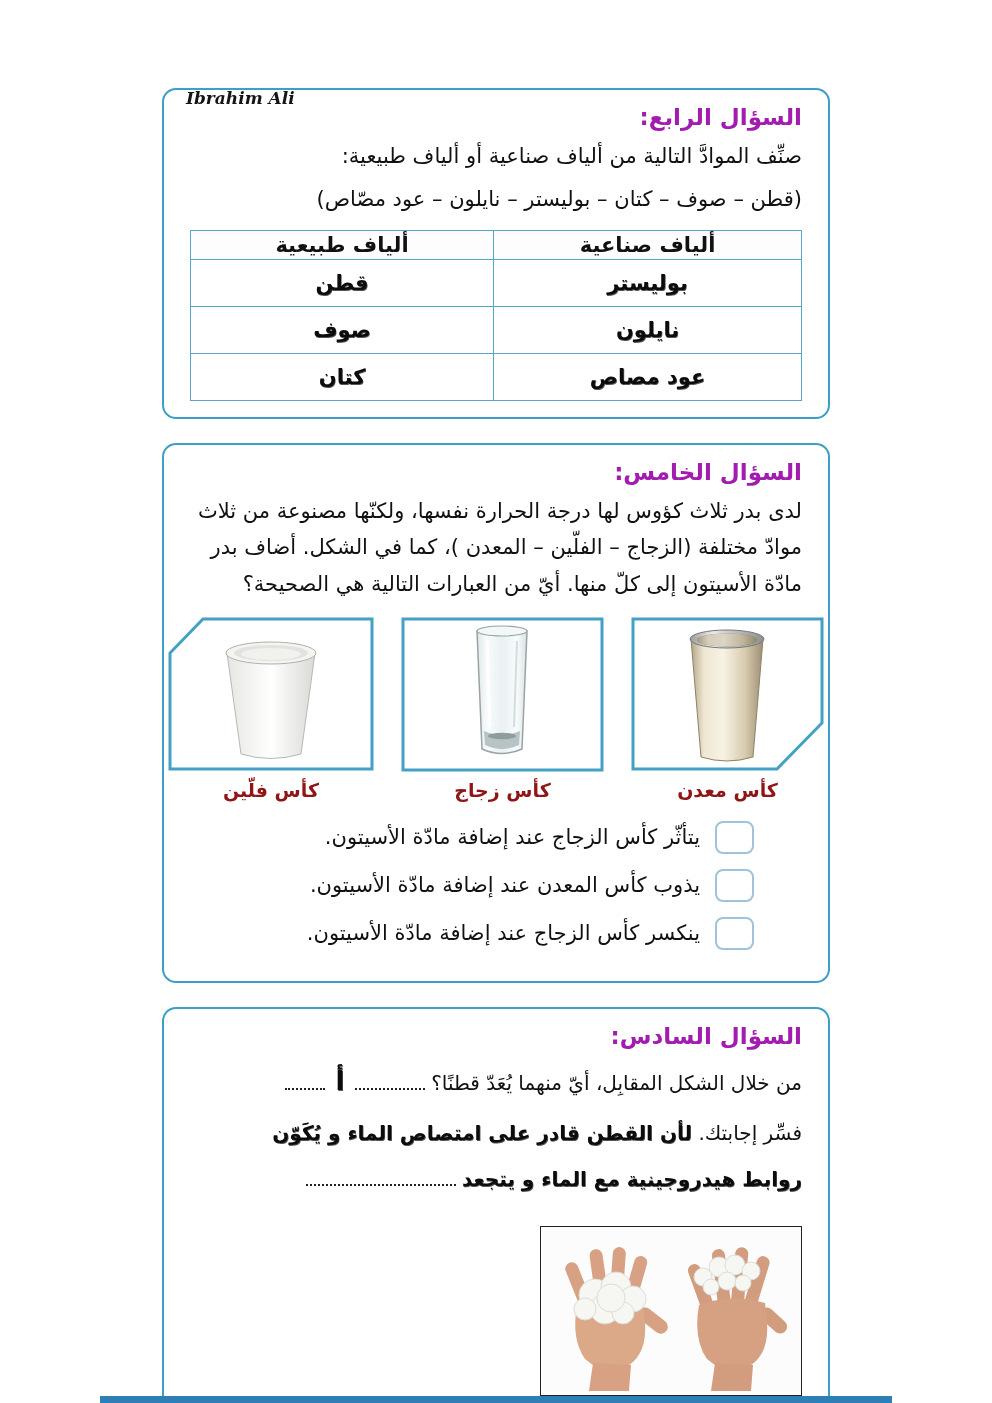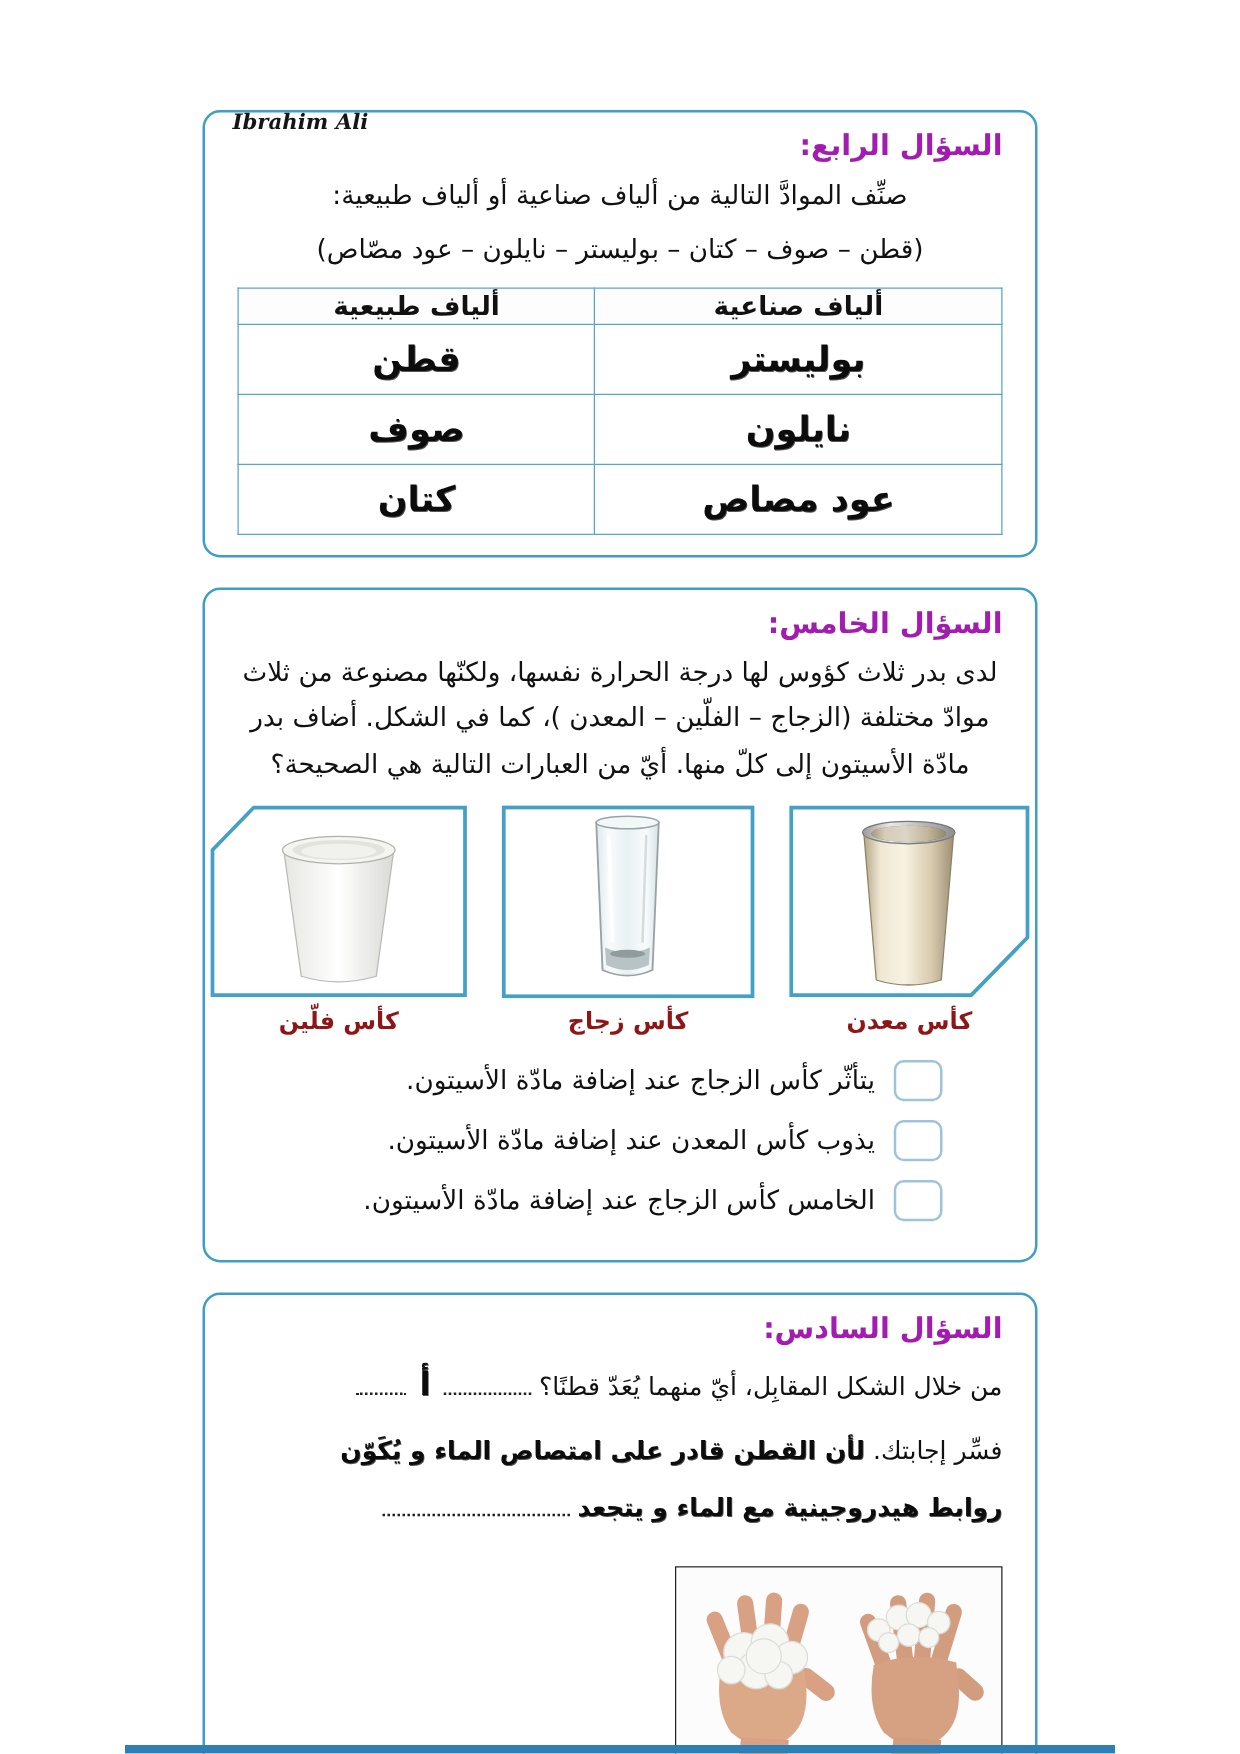--- a/index.html
+++ b/index.html
@@ -37,35 +37,35 @@
     color: #a21caf;
     font-size: 23px;
     font-weight: bold;
     margin: 6px 0 8px 0;
     text-align: right;
   }
   .body-text {
     font-size: 21px;
     line-height: 1.75;
     margin: 6px 0;
-    text-align: center;
+    text-align: right;
   }
   
   .fiber-table {
     width: 100%;
     border-collapse: collapse;
     margin-top: 12px;
   }
   .fiber-table th, .fiber-table td {
     border: 1.6px solid #56a6ca;
     text-align: center;
     vertical-align: middle;
   }
   .fiber-table th { font-size: 21px; font-weight: bold; padding: 2px 6px; background: #fdfdfd; }
-  .fiber-table td { font-size: 28px; padding: 11px 6px; }
+  .fiber-table td { font-size: 21px; padding: 11px 6px; }
   .handwritten {
     font-weight: 900;
     letter-spacing: 0.5px;
     color: #0c0c0c;
     text-shadow: 0.6px 0.6px 0 #555;
   }
   
   .cups-row {
     display: flex;
     justify-content: center;
@@ -227,21 +227,21 @@
       <div class="stmt-row">
         <span class="stmt-checkbox"></span>
         <span class="stmt-text">يتأثّر كأس الزجاج عند إضافة مادّة الأسيتون.</span>
       </div>
       <div class="stmt-row">
         <span class="stmt-checkbox"></span>
         <span class="stmt-text">يذوب كأس المعدن عند إضافة مادّة الأسيتون.</span>
       </div>
       <div class="stmt-row">
         <span class="stmt-checkbox"></span>
-        <span class="stmt-text">الخامس كأس الزجاج عند إضافة مادّة الأسيتون.</span>
+        <span class="stmt-text">ينكسر كأس الزجاج عند إضافة مادّة الأسيتون.</span>
       </div>
     </div>
   </section>
 
   <section class="qbox">
     <div class="q6-flex">
       <div class="q6-text-col">
         <h2 class="qtitle">السؤال السادس:</h2>
         <p class="q6-line">
           <span>من خلال الشكل المقابِل، أيّ منهما يُعَدّ قطنًا؟</span>

